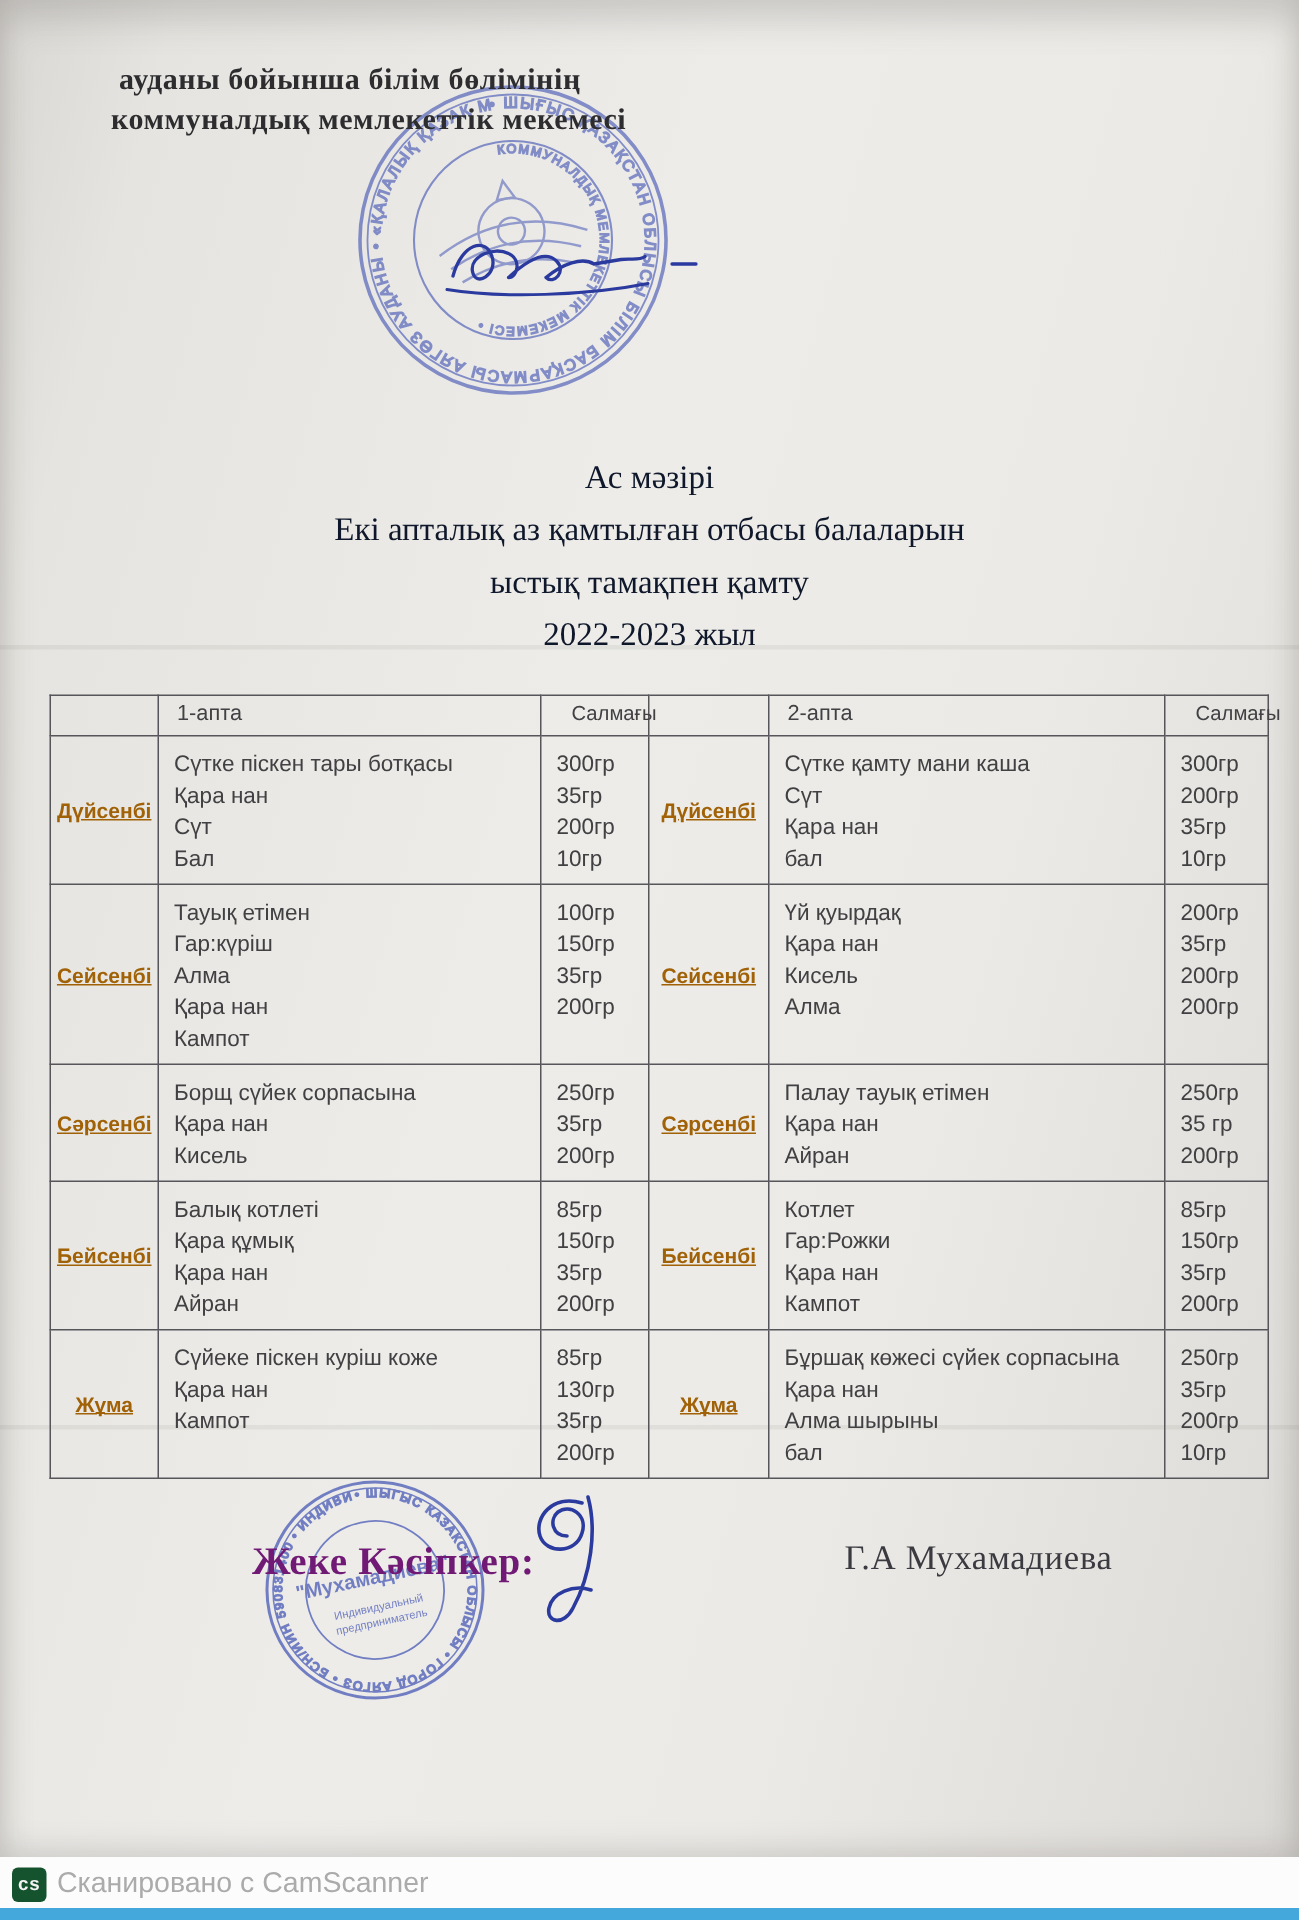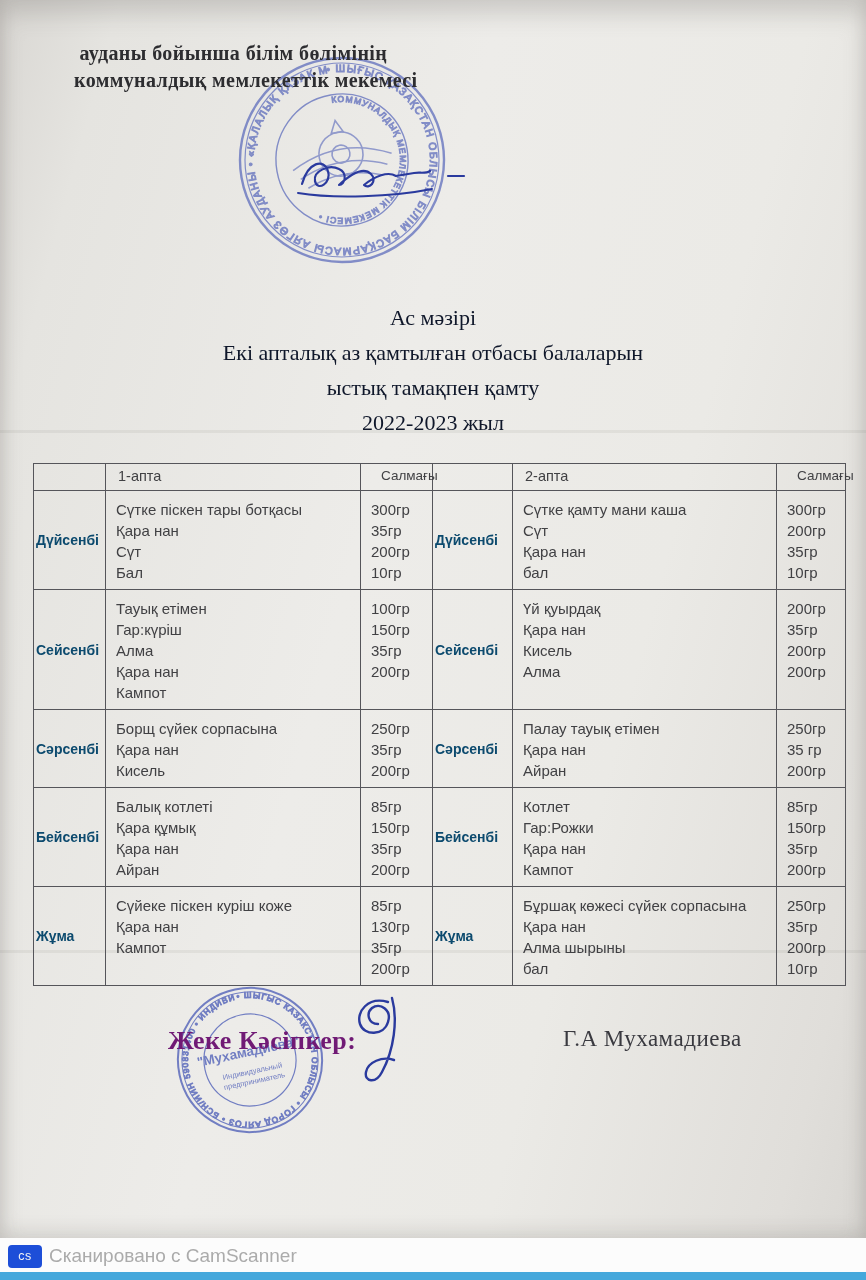--- a/index.html
+++ b/index.html
@@ -29,42 +29,42 @@
   .menu-table{
     position:absolute;left:33px;top:463px;width:812px;
     border-collapse:collapse;table-layout:fixed;
     font-size:15px;color:#414144;
   }
   .menu-table td{
     border:1.5px solid #55555a;vertical-align:top;
     padding:8px 6px 6px 10px;
   }
   .menu-table td.day{
-    vertical-align:middle;font-weight:bold;font-size:14px;color:#0c4a6e;
-    text-align:left;padding:4px 2px;
+    vertical-align:middle;font-weight:bold;font-size:14px;color:#a16207;
+    text-align:center;padding:4px 2px;text-decoration:underline;
   }
   .menu-table td.hdr{padding:4px 6px 4px 12px;font-size:14.5px;}
   .menu-table td.hdr-w{padding:4px 4px 4px 20px;font-size:13.5px;}
   .ml{white-space:pre-line;line-height:21px;}
   .sig-svg{position:absolute;}
   .sign-label{
     position:absolute;left:168px;top:1026px;
     font-family:"Liberation Serif", serif;font-weight:bold;font-size:26px;color:#701a75;letter-spacing:.5px;
   }
   .sign-name{
     position:absolute;left:563px;top:1026px;
     font-family:"Liberation Serif", serif;font-size:23px;color:#3a3a40;letter-spacing:.5px;
   }
   .footer-band{position:absolute;left:0;top:1238px;width:866px;height:34px;background:#fcfcfc;}
   .footer{
     position:absolute;left:8px;top:1243px;height:26px;display:flex;align-items:center;gap:7px;
   }
   .cs-icon{
-    width:34px;height:23px;border-radius:4px;background:#1d4ed8;
-    color:#f4f4f4;font-weight:normal;font-size:12.5px;display:flex;align-items:center;justify-content:center;
+    width:23px;height:23px;border-radius:4px;background:#14532d;
+    color:#f4f4f4;font-weight:bold;font-size:12.5px;display:flex;align-items:center;justify-content:center;
     text-transform:lowercase;letter-spacing:.5px;
   }
   .footer-text{font-size:19px;color:#ababab;}
   .blue-bar{position:absolute;left:0;top:1272px;width:866px;height:8px;background:#45a8dc;}
   .stamp-ring-text{fill:#4254b4;}
   .ink{stroke:#2a3a9e;fill:none;stroke-linecap:round;stroke-linejoin:round;}
 </style>
 </head>
 <body>
 

